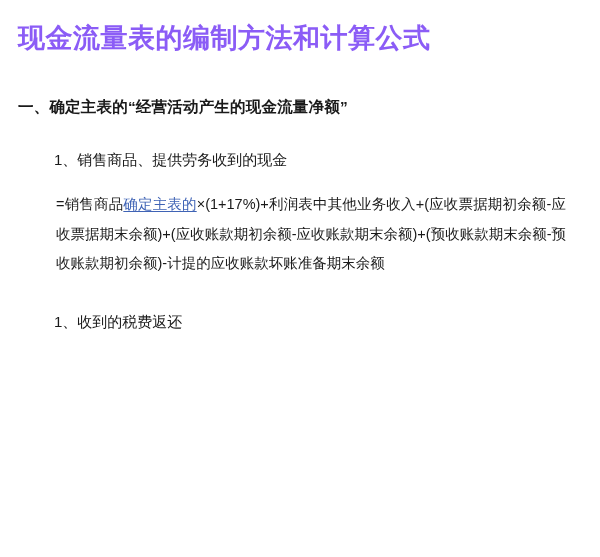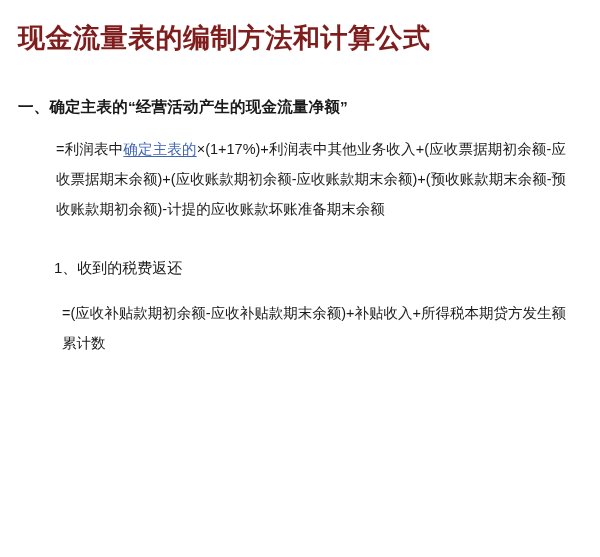--- a/index.html
+++ b/index.html
@@ -17,21 +17,21 @@
   .page {
     position: relative;
     width: 600px;
     height: 557px;
     padding: 0;
     box-sizing: border-box;
   }
   .doc-title {
     font-size: 27px;
     font-weight: bold;
-    color: #7f1d1d;
+    color: #8b5cf6;
     letter-spacing: 0.5px;
     margin: 22px 0 0 18px;
     line-height: 1.25;
   }
   .section-heading {
     font-size: 15.5px;
     font-weight: bold;
     color: #1a1a1a;
     margin: 40px 0 0 18px;
     line-height: 1.4;
@@ -65,22 +65,22 @@
 </style>
 </head>
 <body>
 
 <div class="page">
 
   <h1 class="doc-title">现金流量表的编制方法和计算公式</h1>
 
   <h2 class="section-heading">一、确定主表的“经营活动产生的现金流量净额”</h2>
 
+  <p class="item-heading">1、销售商品、提供劳务收到的现金</p>
 
   <p class="formula">
-    <span>=利润表中</span><a class="link">确定主表的</a><span>×(1+17%)+利润表中其他业务收入+(应收票据期初余额-应收票据期末余额)+(应收账款期初余额-应收账款期末余额)+(预收账款期末余额-预收账款期初余额)-计提的应收账款坏账准备期末余额</span>
+    <span>=销售商品</span><a class="link">确定主表的</a><span>×(1+17%)+利润表中其他业务收入+(应收票据期初余额-应收票据期末余额)+(应收账款期初余额-应收账款期末余额)+(预收账款期末余额-预收账款期初余额)-计提的应收账款坏账准备期末余额</span>
   </p>
 
   <p class="item-heading">1、收到的税费返还</p>
 
-  <p class="formula second">=(应收补贴款期初余额-应收补贴款期末余额)+补贴收入+所得税本期贷方发生额累计数</p>
 
 </div>
 
 </body></html>

